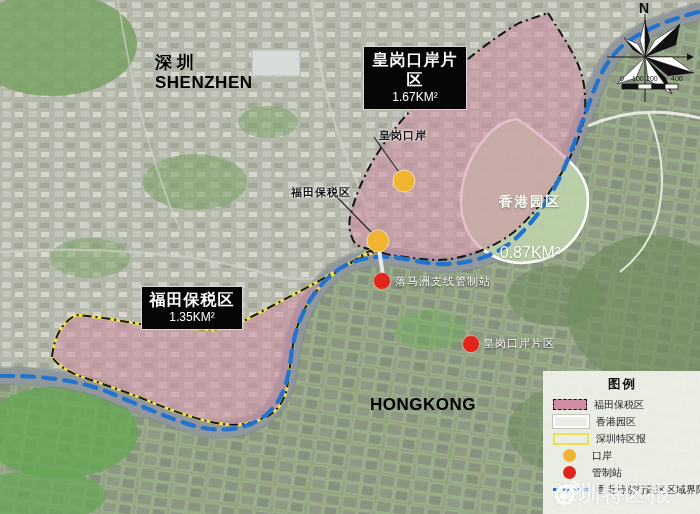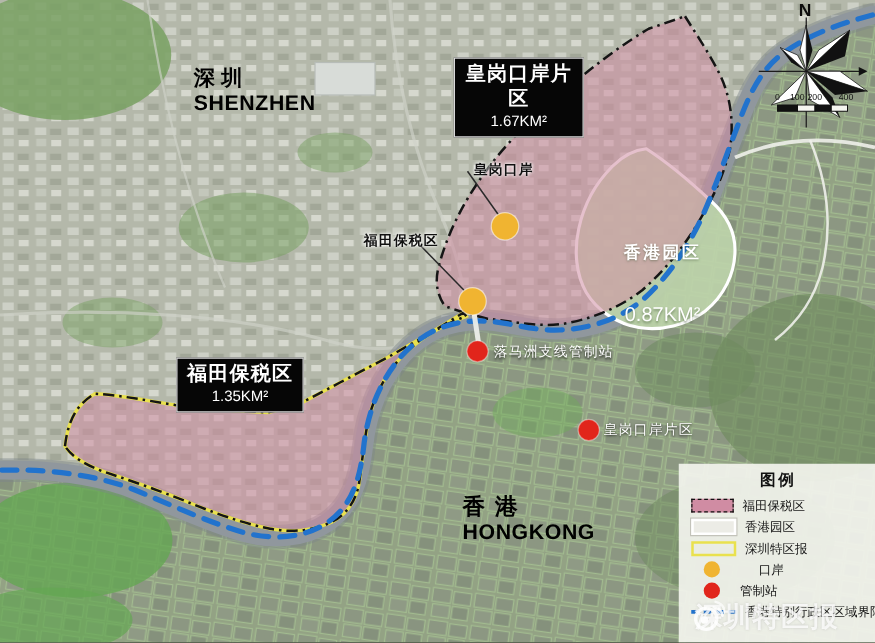--- a/index.html
+++ b/index.html
@@ -157,21 +157,20 @@
   <span class="tick" style="left:632px;top:75px;">100</span>
   <span class="tick" style="left:646px;top:75px;">200</span>
   <span class="tick" style="left:671px;top:75px;">400</span>
   <div class="lbl north" style="left:639px;top:0px;">N</div>
 
   <div class="lbl city" style="left:155px;top:53px;width:125px;">
     <div class="cn">深圳</div>
     <div class="en">SHENZHEN</div>
   </div>
   <div class="lbl city city-hk" style="left:370px;top:395px;width:125px;">
-    <div class="cn">香港</div>
     <div class="en">HONGKONG</div>
   </div>
 
   <div class="zonebox" style="left:363px;top:46px;width:94px;">
     <div class="zn">皇岗口岸片区</div>
     <div class="za">1.67KM²</div>
   </div>
   <div class="zonebox" style="left:141px;top:286px;width:92px;">
     <div class="zn">福田保税区</div>
     <div class="za">1.35KM²</div>
@@ -195,21 +194,21 @@
     <div class="legend-row">
       <span class="sw sw-hkz"></span>
       <span class="sl">香港园区</span>
     </div>
     <div class="legend-row">
       <span class="sw sw-fence"></span>
       <span class="sl">深圳特区报</span>
     </div>
     <div class="legend-row">
       <span class="sw sw-port"></span>
-      <span class="sl" style="margin-left:24px;">口岸</span>
+      <span class="sl" style="margin-left:9px;">口岸</span>
     </div>
     <div class="legend-row">
       <span class="sw sw-cp"></span>
       <span class="sl" style="margin-left:9px;">管制站</span>
     </div>
     <div class="legend-row">
       <span class="sw sw-bl"></span>
       <span class="sl">香港特别行政区区域界限</span>
     </div>
   </div>

